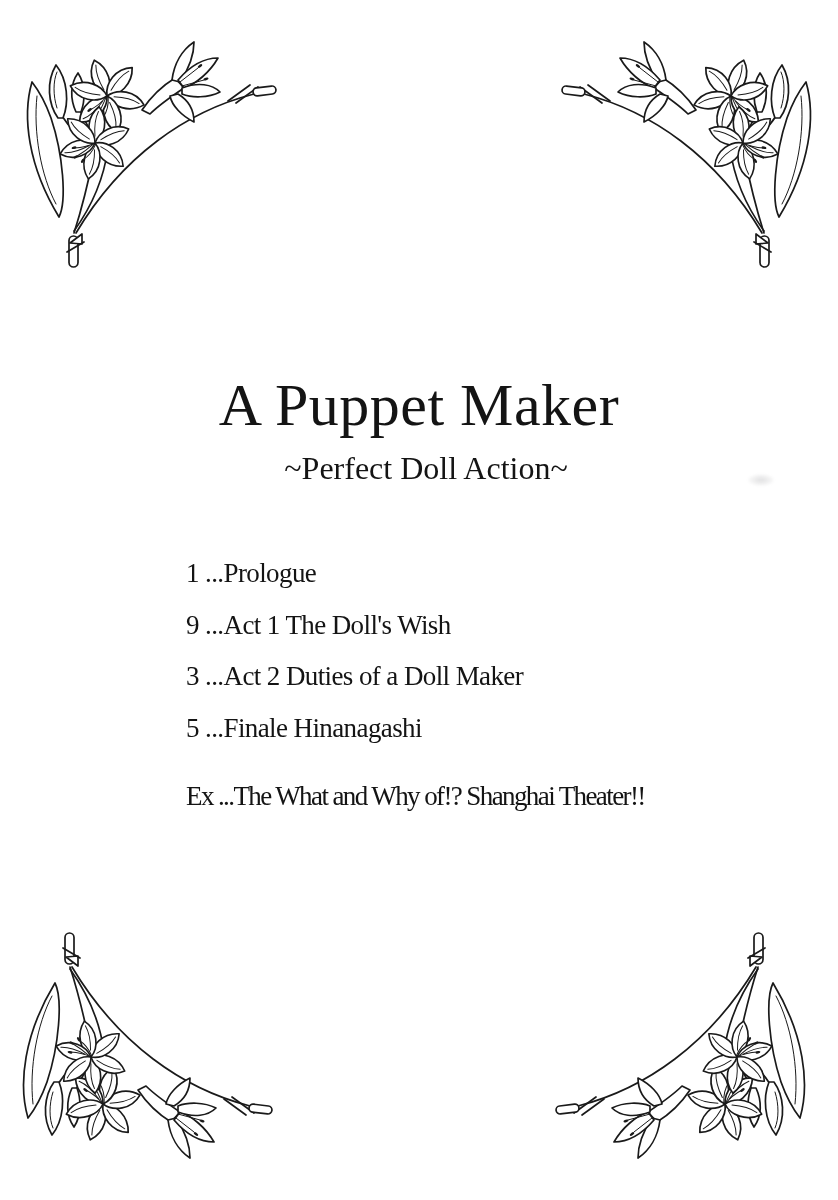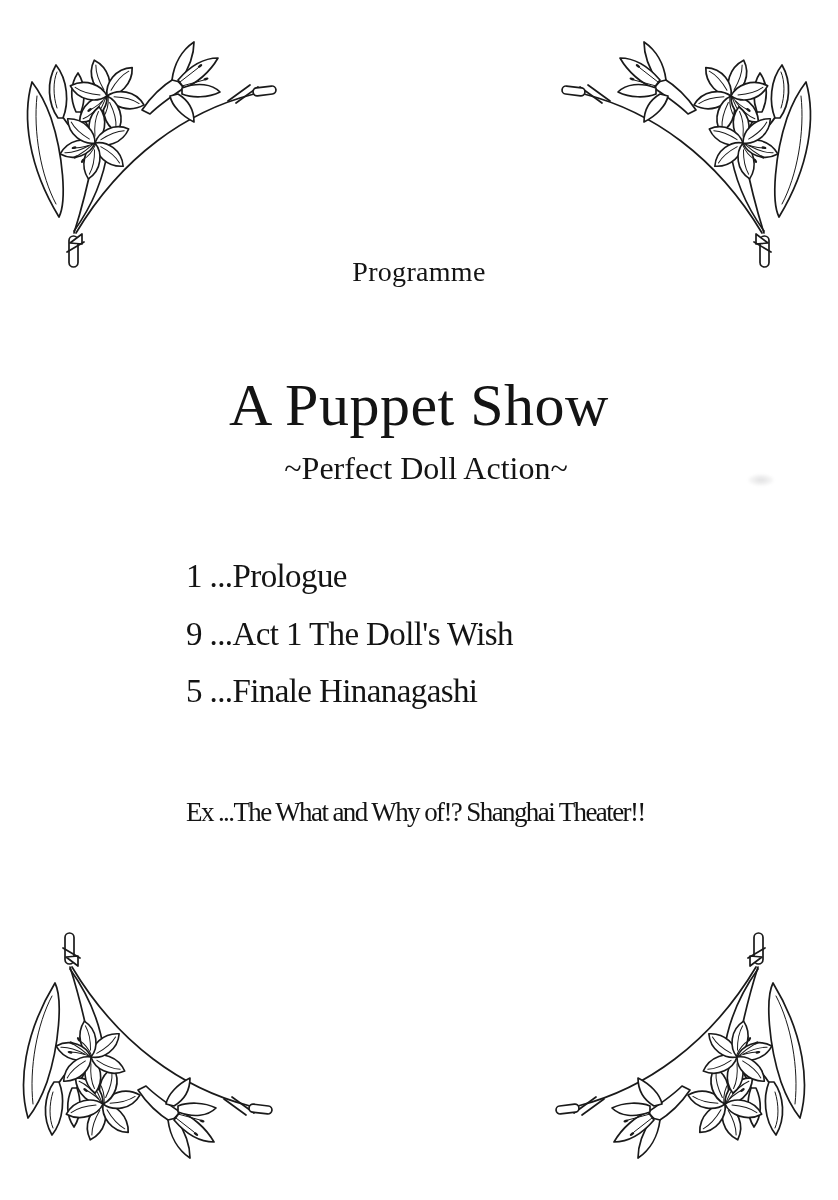--- a/index.html
+++ b/index.html
@@ -51,32 +51,32 @@
   }
   .page-subtitle {
     top: 452px;
     font-size: 32px;
     margin-left: 7px;
   }
   .toc {
     position: absolute;
     left: 186px;
     top: 560px;
-    font-size: 33px;
+    font-size: 27px;
     line-height: 1;
     letter-spacing: -0.6px;
   }
   .toc .item {
     margin-bottom: 24.5px;
     white-space: nowrap;
   }
   .extra-item {
     position: absolute;
     left: 186px;
-    top: 799px;
+    top: 783px;
     font-size: 27px;
     line-height: 1;
     letter-spacing: -1.6px;
     white-space: nowrap;
   }
   .smudge {
     position: absolute;
     left: 748px;
     top: 474px;
     width: 26px;
@@ -161,27 +161,27 @@
   <svg class="corner tr" viewBox="0 0 270 240">
       <use href="#lily-corner"></use>
     </svg>
   <svg class="corner bl" viewBox="0 0 270 240">
       <use href="#lily-corner"></use>
     </svg>
   <svg class="corner br" viewBox="0 0 270 240">
       <use href="#lily-corner"></use>
     </svg>
 
-  <div class="centered header-label">Programme</div>
-  <div class="centered page-title">A Puppet Show</div>
+  <div class="centered page-title">A Puppet Maker</div>
   <div class="centered page-subtitle">~Perfect Doll Action~</div>
 
   <div class="toc">
     <div class="item">1 ...Prologue</div>
     <div class="item">9 ...Act 1 The Doll's Wish</div>
+    <div class="item">3 ...Act 2 Duties of a Doll Maker</div>
     <div class="item">5 ...Finale Hinanagashi</div>
   </div>
 
   <div class="extra-item">Ex ...The What and Why of!? Shanghai Theater!!</div>
 
   <div class="smudge"></div>
 
 </div>
 
 </body></html>

